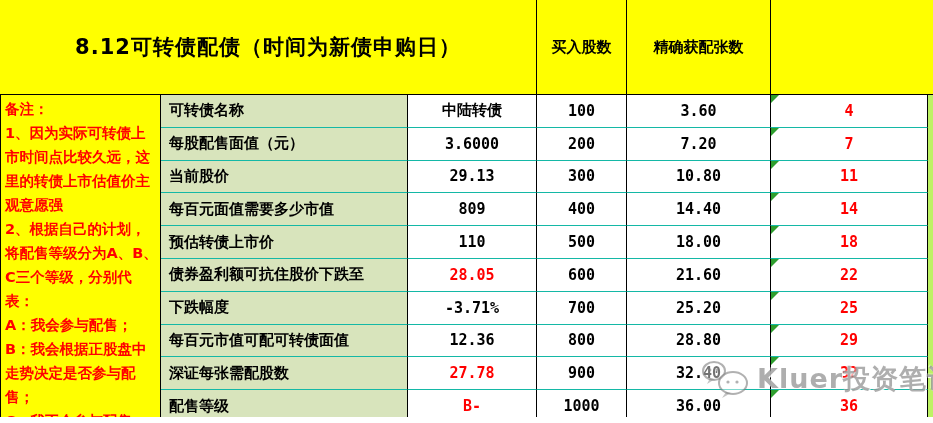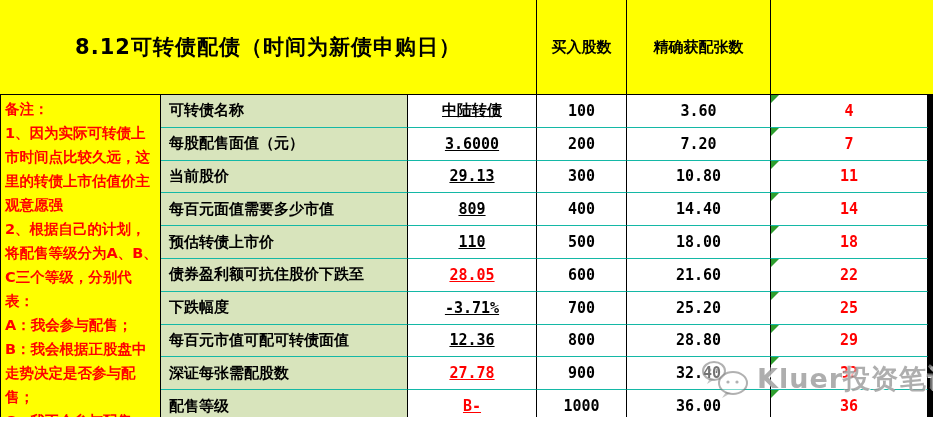--- a/index.html
+++ b/index.html
@@ -1,17 +1,17 @@
 <!DOCTYPE html>
 <html><head>
 <meta charset="utf-8">
 <style>
   html,body{margin:0;padding:0;background:#ffffff;}
   .sheet{
-    position:relative;width:933px;height:417px;background:#000000;overflow:hidden;
+    position:relative;width:933px;height:417px;background:#bef264;overflow:hidden;
     font-family:"DejaVu Sans","Liberation Sans",sans-serif;font-weight:bold;color:#000;
   }
   .cell{box-sizing:border-box;}
   
   .top-band{display:flex;height:95px;background:#FFFF00;border-bottom:1px solid #000;box-sizing:border-box;}
   .title-cell{width:537px;border-right:1px solid #000;display:flex;align-items:center;justify-content:center;}
   .title-cell span{font-size:21px;letter-spacing:1px;}
   .head{border-right:1px solid #000;display:flex;align-items:center;justify-content:center;
         font-size:15px;text-align:center;}
   .h-shares{width:90px;text-align:center;}
@@ -23,21 +23,21 @@
   .notes{
     width:161px;background:#FFFF00;border-left:1px solid #000;border-right:1px solid #000;
     color:#FF0000;font-size:14.5px;line-height:24px;padding:2px 1px 0 4px;
     white-space:pre-line;overflow:hidden;
   }
   .grid{display:flex;flex-direction:column;}
   .row{display:flex;height:32.8px;}
   .row .cell{border-right:1px solid #000;border-bottom:1px solid #14b8a6;position:relative;}
   .label{width:247px;background:#D8E4BC;display:flex;align-items:center;
          padding-left:8px;font-size:15px;}
-  .value{width:129px;text-decoration:underline;}
+  .value{width:129px;}
   .shares{width:90px;}
   .exact{width:144px;}
   .actual{width:157px;color:#FF0000;}
   .num{display:flex;align-items:center;justify-content:center;
        font-family:"DejaVu Sans Mono","Liberation Mono",monospace;font-size:15px;background:#fff;}
   .red{color:#FF0000;}
   .tri{position:absolute;top:0;left:0;width:0;height:0;
        border-top:8px solid #2E9E2E;border-right:8px solid transparent;}
   
   .watermark{

